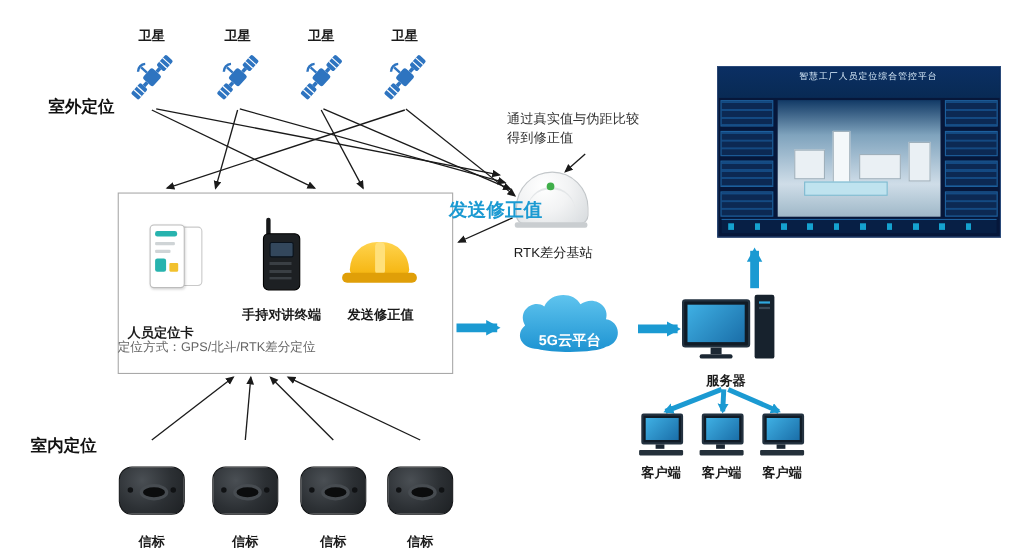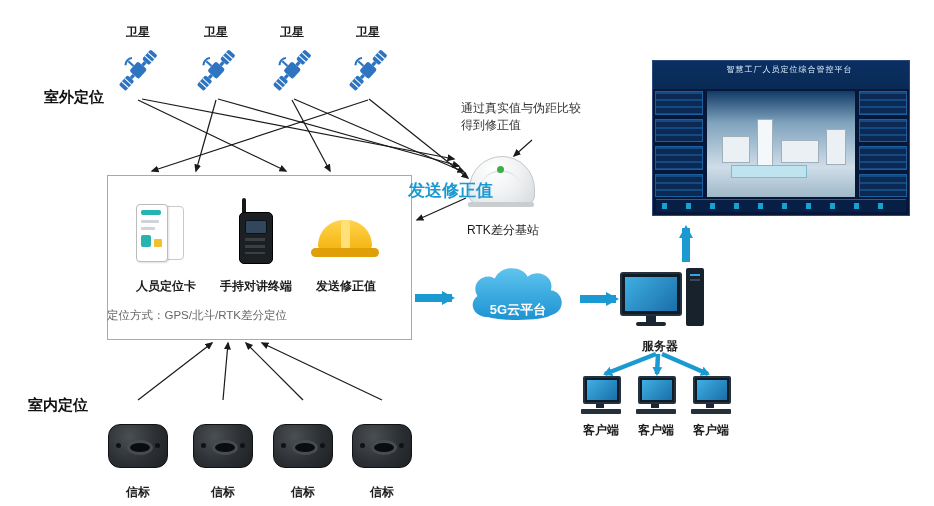--- a/index.html
+++ b/index.html
@@ -277,21 +277,21 @@
     </div>
   </div>
   <div class="device" style="left:296px;top:218px;">
     <div class="helmet">
       <div class="helmet-dome"></div>
       <div class="helmet-stripe"></div>
       <div class="helmet-brim"></div>
     </div>
   </div>
 
-  <div class="dev-lbl" style="left:116px;">人员定位卡</div>
+  <div class="dev-lbl" style="left:96px;margin-top:16px;">人员定位卡</div>
   <div class="dev-lbl" style="left:206px;">手持对讲终端</div>
   <div class="dev-lbl" style="left:296px;">发送修正值</div>
 
   <div class="box-note">定位方式：GPS/北斗/RTK差分定位</div>
 
   <div class="rtk">
     <div class="rtk-dome"></div>
     <div class="rtk-ring"></div>
     <div class="rtk-dot"></div>
     <div class="rtk-base"></div>

